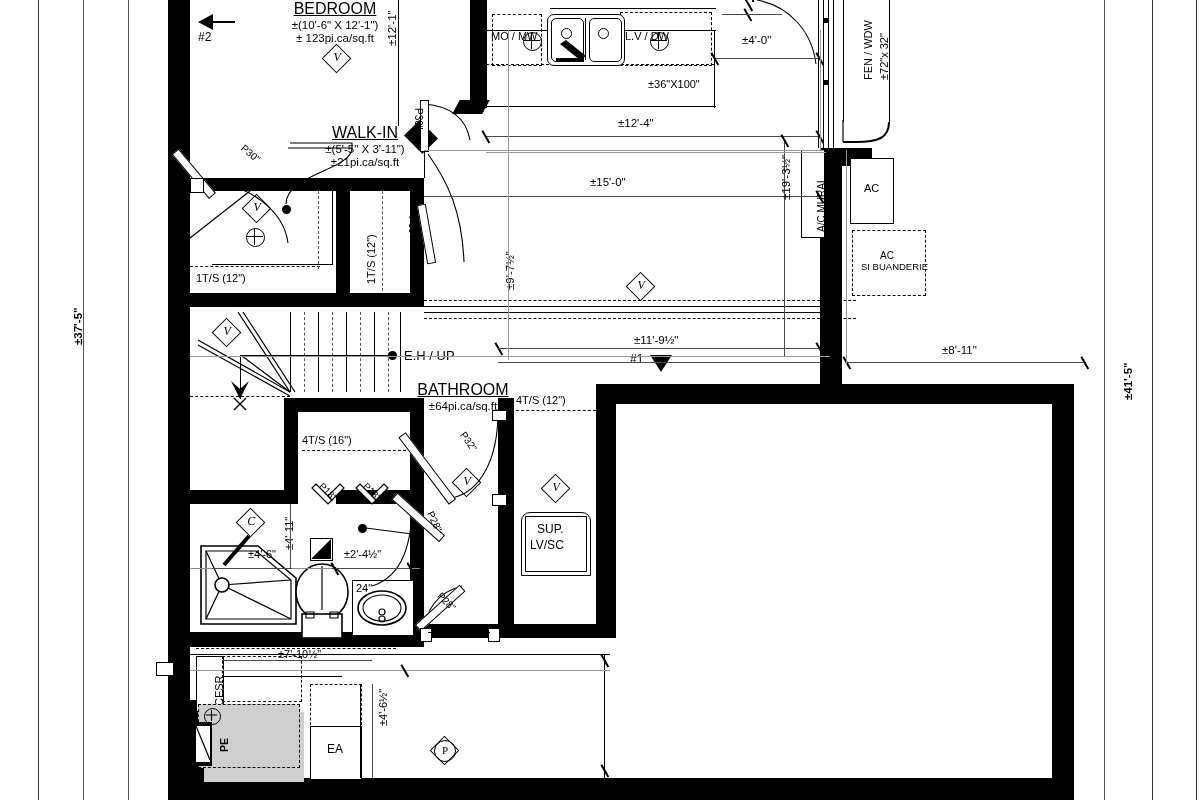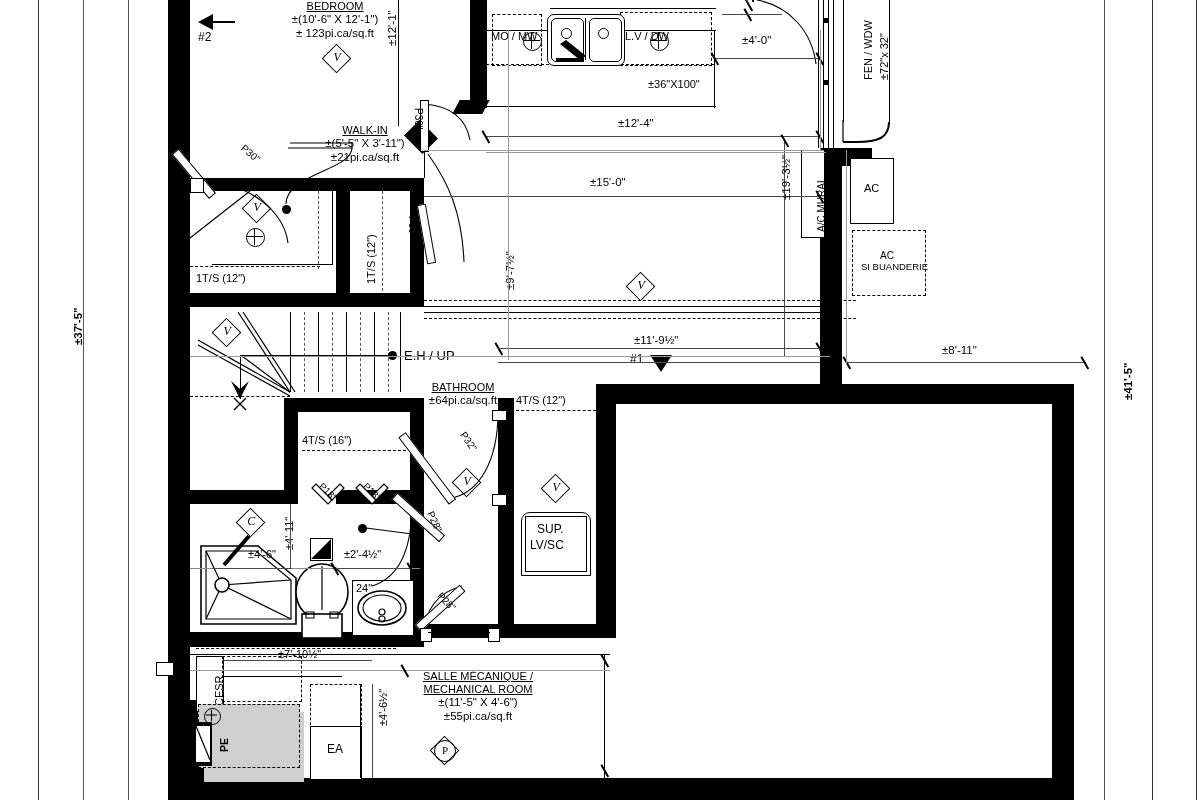--- a/index.html
+++ b/index.html
@@ -1,20 +1,20 @@
 <!DOCTYPE html>
 <html><head>
 <meta charset="utf-8">
 <style>
   html,body{margin:0;padding:0;background:#ffffff;}
   body{font-family:"Liberation Sans",sans-serif;}
   #sheet{position:relative;width:1200px;height:800px;background:#fff;overflow:hidden;}
   .wall{position:absolute;background:#000;}
   .lbl{position:absolute;text-align:center;line-height:1.18;color:#000;white-space:nowrap;}
-  .lbl .ttl{text-decoration:underline;display:block;font-size:11px;}
+  .lbl .ttl{text-decoration:underline;display:block;font-size:16px;}
   .lbl .sub{display:block;font-size:11.5px;}
   .dimtxt{position:absolute;font-size:11.5px;color:#000;white-space:nowrap;}
   .vtxt{transform-origin:0 0;}
   .dimline{position:absolute;background:#4a4a4a;height:1px;}
   .dimlineV{position:absolute;background:#4a4a4a;width:1px;}
   .tick{position:absolute;width:14px;height:1.6px;background:#000;transform-origin:center;}
   .extline{position:absolute;background:#7a7a7a;}
   .dash{position:absolute;border-top:1.4px dashed #000;}
   .dashbox{position:absolute;border:1.4px dashed #000;}
   .solidbox{position:absolute;border:1.3px solid #000;background:#fff;}
@@ -249,26 +249,20 @@
   <svg class="svgl" width="1200" height="800">
     <ellipse cx="382" cy="608" rx="24" ry="17" fill="#fff" stroke="#000" stroke-width="1.6"></ellipse>
     <ellipse cx="382" cy="608" rx="19" ry="13" fill="#fff" stroke="#000" stroke-width="1.1"></ellipse>
     <circle cx="382" cy="612" r="3" fill="none" stroke="#000" stroke-width="1.2"></circle>
     <circle cx="382" cy="619" r="3" fill="none" stroke="#000" stroke-width="1.2"></circle>
   </svg>
   <div class="dimtxt" style="left:356px;top:582px;font-size:11px;">24"</div>
 
   <div class="extline" style="left:190px;top:568px;width:230px;height:1px;background:#8a8a8a;"></div>
 
-  <div class="lbl" style="left:378px;top:670px;width:200px;">
-    <span class="ttl">SALLE MÉCANIQUE /</span>
-    <span class="ttl">MECHANICAL ROOM</span>
-    <span class="sub">±(11'-5" X 4'-6")</span>
-    <span class="sub">±55pi.ca/sq.ft</span>
-  </div>
   <div class="circmk" style="left:434px;top:740px;">
     <span>P</span>
   </div>
   <div class="diamond" style="left:434px;top:740px;"></div>
 
   <div class="extline" style="left:190px;top:654px;width:420px;height:1.2px;background:#000;"></div>
   <div class="dash" style="left:196px;top:648px;width:200px;border-top-width:1.2px;"></div>
   <div class="extline" style="left:604px;top:654px;width:1.2px;height:124px;background:#000;"></div>
 
   <div class="solidbox" style="left:196px;top:656px;width:26px;height:54px;border-width:1.2px;"></div>

